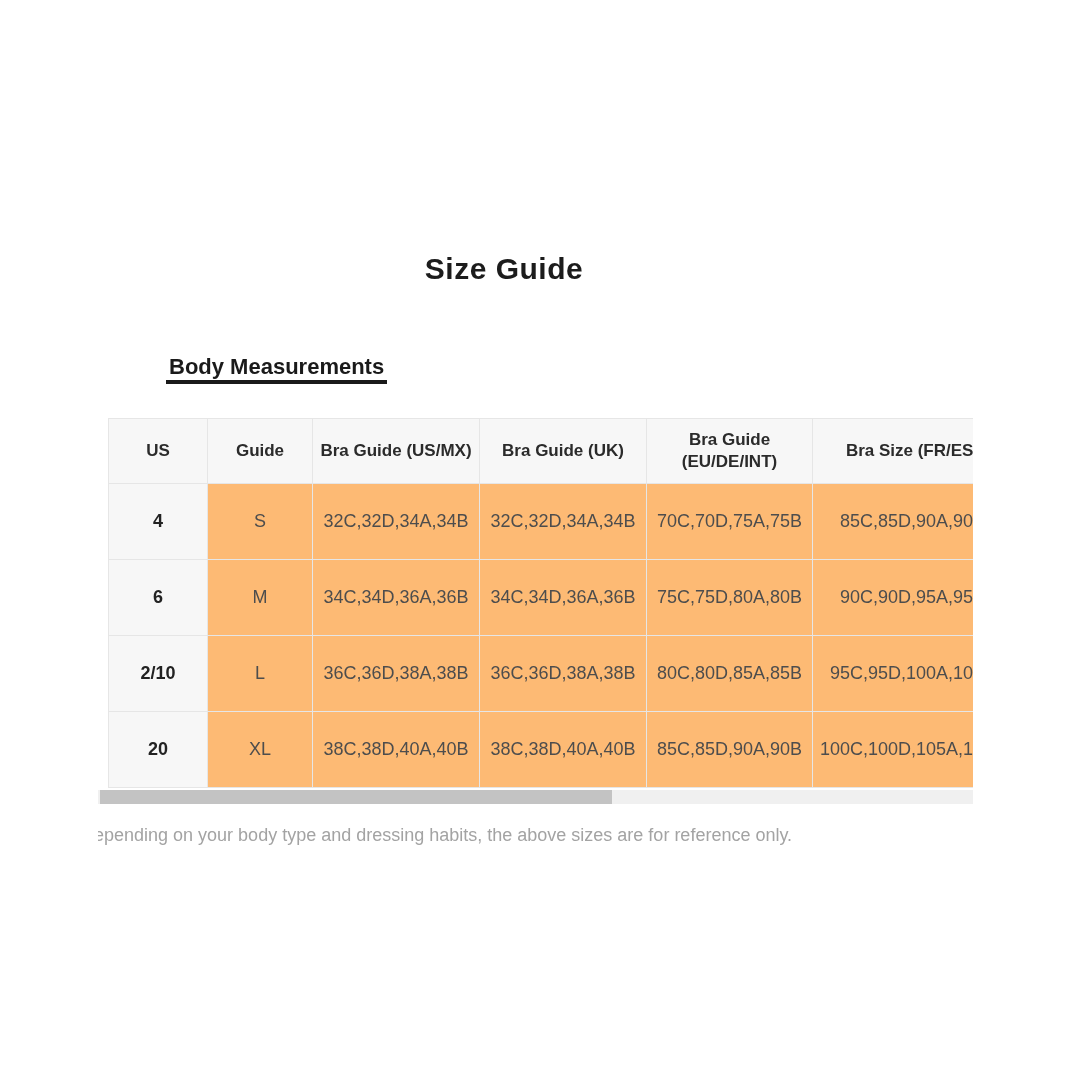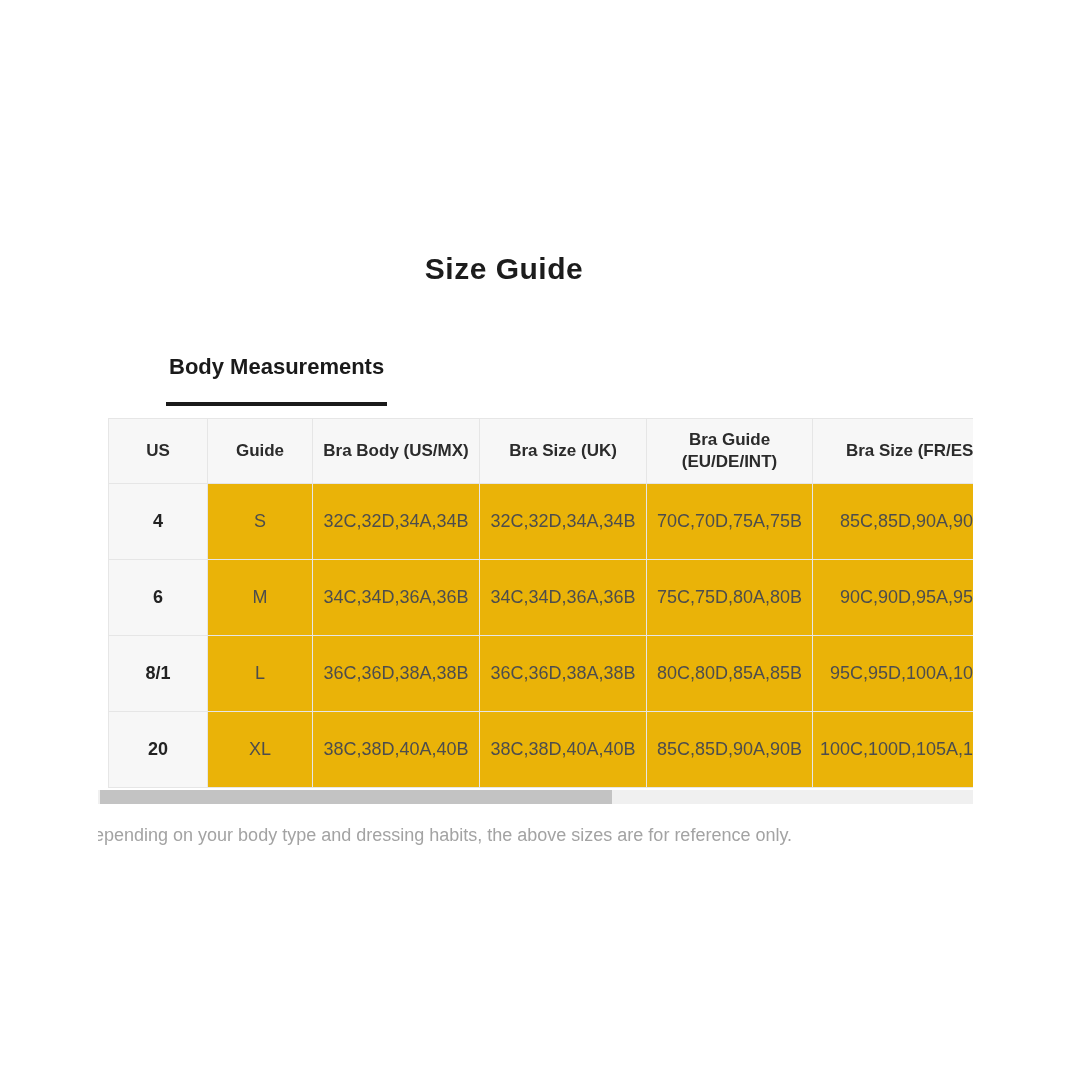--- a/index.html
+++ b/index.html
@@ -16,27 +16,27 @@
     position:absolute;left:98px;top:340px;width:875px;height:540px;
     overflow:hidden;
   }
   .tabs{
     position:absolute;left:0;top:14px;display:flex;align-items:flex-start;
     white-space:nowrap;
   }
   .tab{font-size:22px;font-weight:bold;cursor:pointer;}
   .tab.inactive{color:#8f8f8f;margin-left:-6px;}
   .tab.active{
-    color:#1a1a1a;margin-left:68px;padding:0 3px 22px 3px;
+    color:#1a1a1a;margin-left:68px;padding:0 3px 0 3px;
     border-bottom:4px solid #1a1a1a;
   }
   .table-wrap{position:absolute;left:10px;top:78px;}
   table.size-table{
     border-collapse:collapse;table-layout:fixed;width:904px;
-    background:#eab308;
+    background:#fdba74;
     padding-left:6px;
   }
   .size-table col.c0{width:99px}
   .size-table col.c1{width:105px}
   .size-table col.c2{width:167px}
   .size-table col.c3{width:167px}
   .size-table col.c4{width:166px}
   .size-table col.c5{width:200px}
   .size-table th,.size-table td{
     border:1px solid #e6e6e6;text-align:center;vertical-align:middle;
@@ -80,22 +80,22 @@
             <col class="c1">
             <col class="c2">
             <col class="c3">
             <col class="c4">
             <col class="c5">
         </colgroup>
         <thead>
           <tr>
             <th>US</th>
             <th>Guide</th>
-            <th>Bra Body (US/MX)</th>
-            <th>Bra Size (UK)</th>
+            <th>Bra Guide (US/MX)</th>
+            <th>Bra Guide (UK)</th>
             <th>Bra Guide (EU/DE/INT)</th>
             <th>Bra Size (FR/ES)</th>
           </tr>
         </thead>
         <tbody>
           <tr>
             <td class="shaded">4</td>
             <td>S</td>
             <td>32C,32D,34A,34B</td>
             <td>32C,32D,34A,34B</td>
@@ -104,21 +104,21 @@
           </tr>
           <tr>
             <td class="shaded">6</td>
             <td>M</td>
             <td>34C,34D,36A,36B</td>
             <td>34C,34D,36A,36B</td>
             <td>75C,75D,80A,80B</td>
             <td>90C,90D,95A,95B</td>
           </tr>
           <tr>
-            <td class="shaded">8/1</td>
+            <td class="shaded">2/10</td>
             <td>L</td>
             <td>36C,36D,38A,38B</td>
             <td>36C,36D,38A,38B</td>
             <td>80C,80D,85A,85B</td>
             <td>95C,95D,100A,100B</td>
           </tr>
           <tr>
             <td class="shaded">20</td>
             <td>XL</td>
             <td>38C,38D,40A,40B</td>

